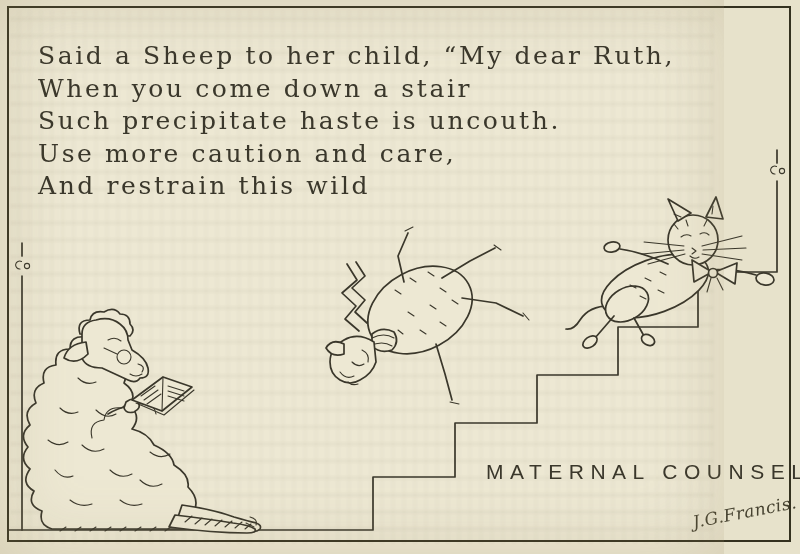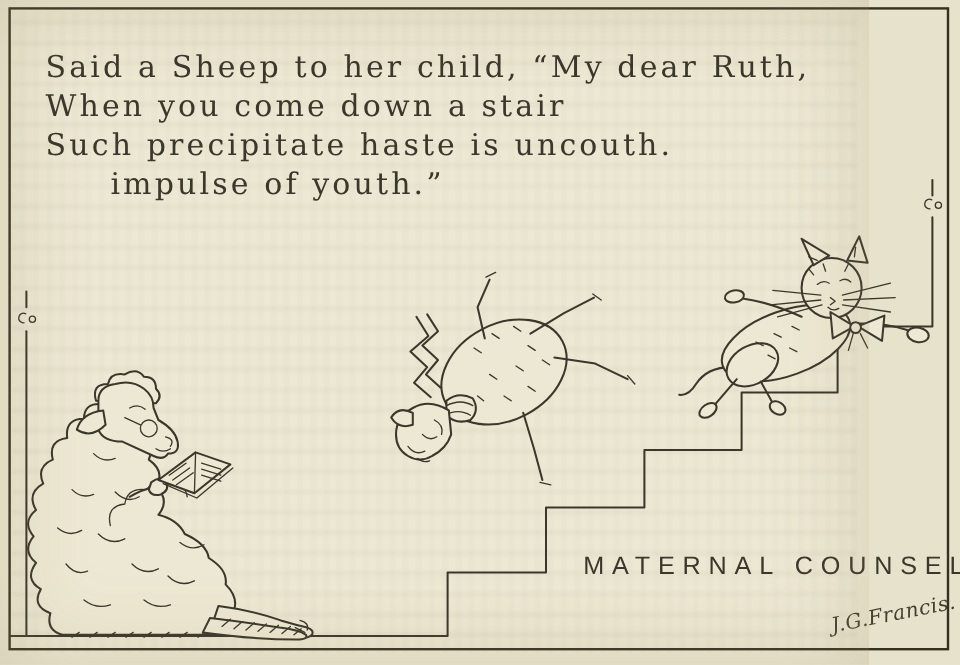--- a/index.html
+++ b/index.html
@@ -69,21 +69,22 @@
 <body>
 
 <div class="page">
 
   <div class="bleed"></div>
 
   <div class="poem">
     <div>Said a Sheep to her child, “My dear Ruth,</div>
     <div>When you come down a stair</div>
     <div>Such precipitate haste is uncouth.</div>
-    <div class="indent">impulse of youth.”</div>
+    <div>Use more caution and care,</div>
+    <div>And restrain this wild</div>
   </div>
 
   <svg class="art" width="800" height="554" viewBox="0 0 800 554">
 
     <g>
       <line x1="22" y1="243" x2="22" y2="256"></line>
       <g>
         <path class="thin" d="M20,269 a4,4 0 1,1 1.5,-7.5"></path>
         <circle class="thin" cx="27" cy="266" r="2.6"></circle>
       </g>

